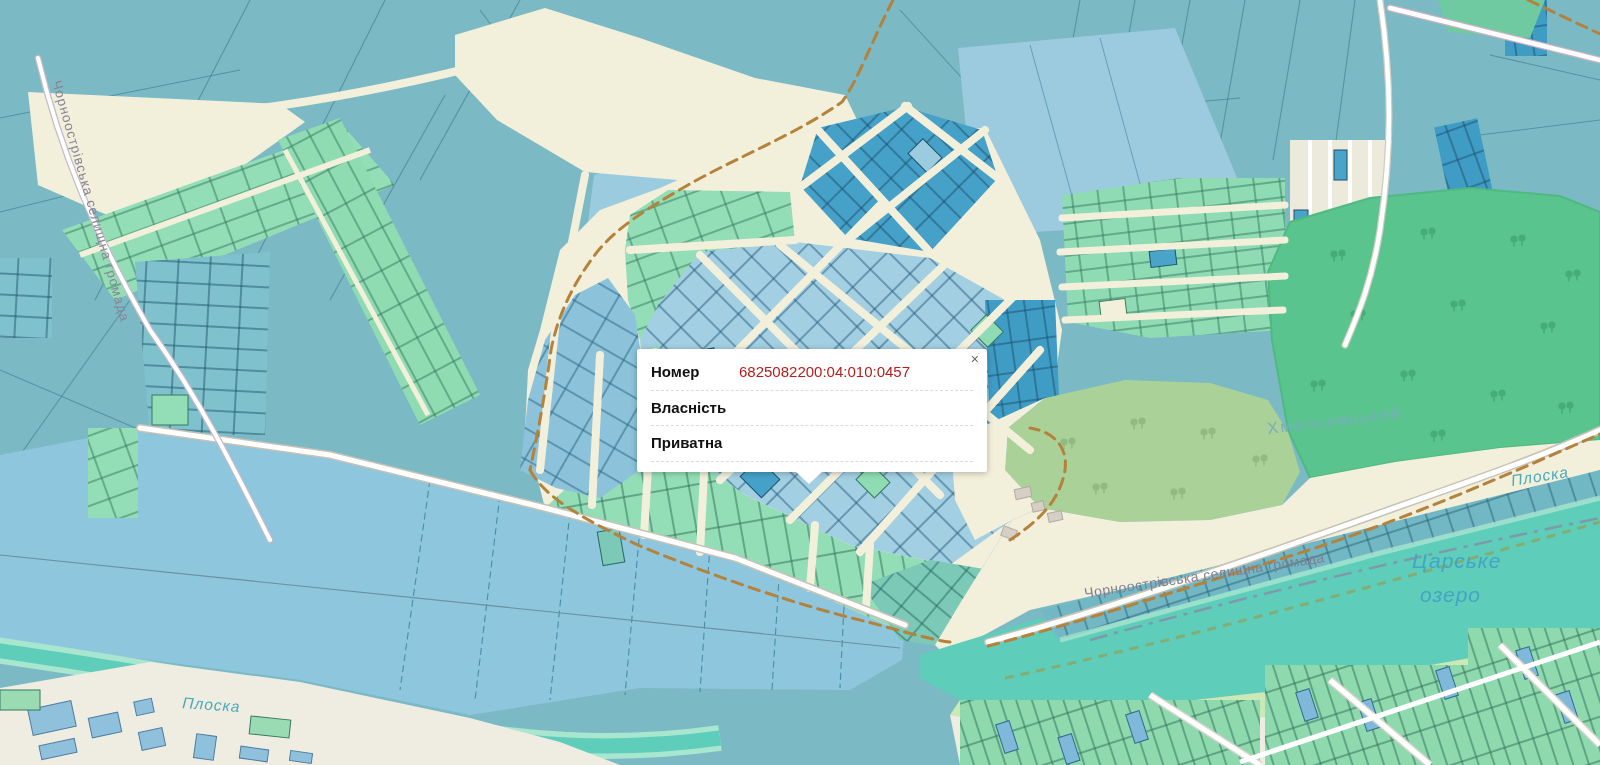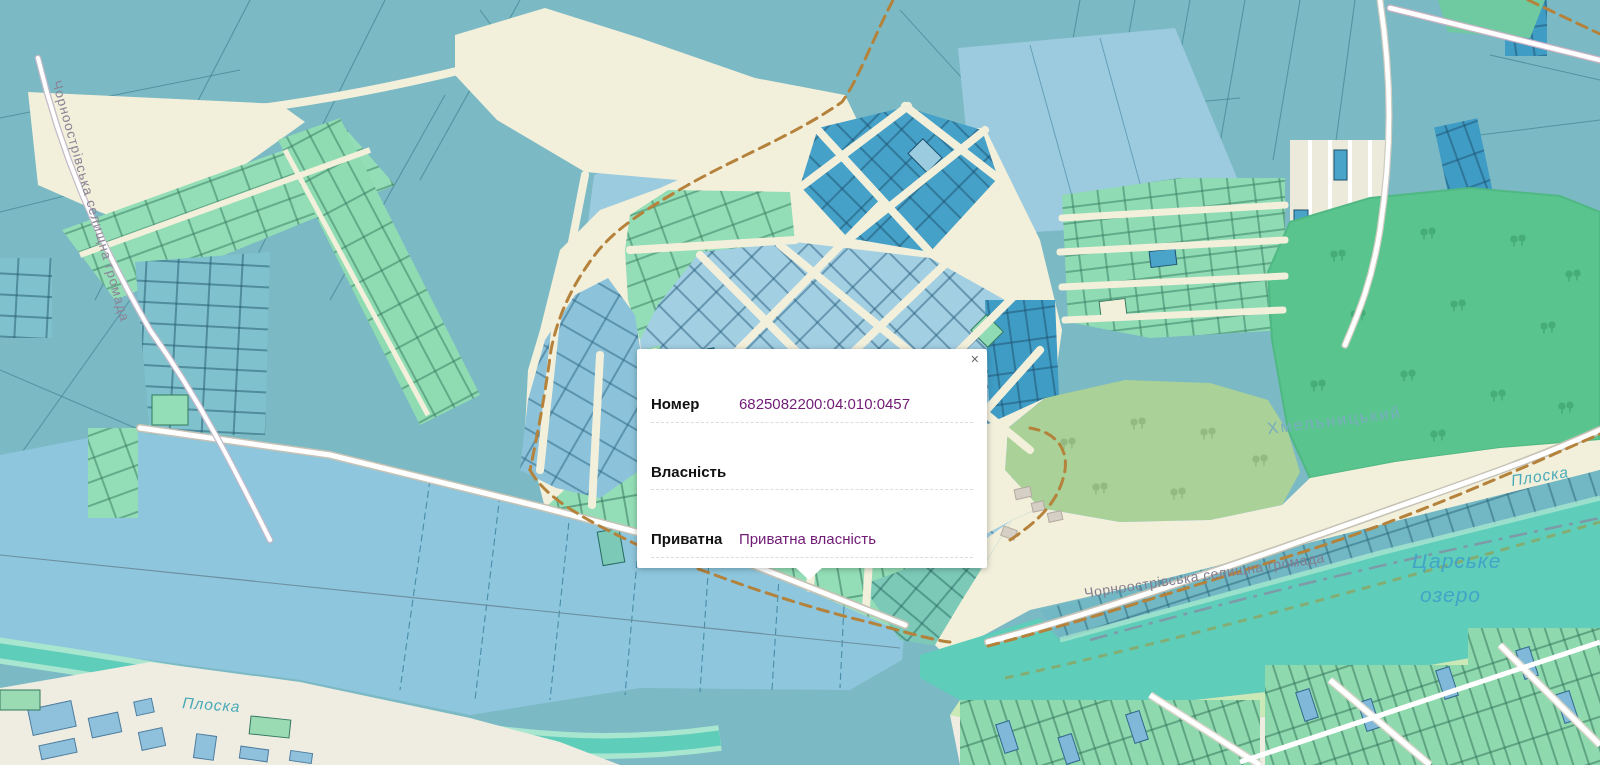--- a/index.html
+++ b/index.html
@@ -2,24 +2,24 @@
 <html><head>
 <meta charset="utf-8">
 <style>
   html,body{margin:0;padding:0;width:1600px;height:765px;overflow:hidden;
     font-family:"Liberation Sans",sans-serif;background:#7bb9c4;}
   #stage{position:relative;width:1600px;height:765px;}
   #mapsvg{position:absolute;left:0;top:0;}
   .popup{position:absolute;left:637px;top:349px;width:322px;background:#fff;
     border-radius:2px;box-shadow:0 1px 6px rgba(0,0,0,.28);padding:6px 14px 10px 14px;
     font-size:15px;color:#333;z-index:5;}
-  .popup .row{display:flex;padding:6px 0;border-bottom:1px dashed #dcdcdc;line-height:1.5;margin-top:32px;}
+  .popup .row{display:flex;padding:6px 0;border-bottom:1px dashed #dcdcdc;line-height:1.5;}
   .popup .row:last-child{border-bottom:none;}
   .popup .lbl{flex:0 0 84px;margin-right:4px;font-weight:bold;color:#111;}
-  .popup .val{flex:1;color:#701a75;}
+  .popup .val{flex:1;color:#b91c1c;}
   .popup .close{position:absolute;top:1px;right:6px;border:0;background:none;
     font-size:14px;color:#666;cursor:pointer;padding:2px;line-height:1;}
   .popup .tail{position:absolute;bottom:-12px;left:158px;width:0;height:0;
     border-left:14px solid transparent;border-right:14px solid transparent;
     border-top:13px solid #fff;}
   text{user-select:none;}
 </style>
 </head>
 <body>
 
@@ -339,18 +339,17 @@
   <button class="close">×</button>
   <div class="row">
     <div class="lbl">Номер</div>
     <div class="val">6825082200:04:010:0457</div>
   </div>
   <div class="row">
     <div class="lbl">Власність</div>
   </div>
   <div class="row">
     <div class="lbl">Приватна</div>
-    <div class="val">Приватна власність</div>
   </div>
   <div class="tail"></div>
 </div>
 
 </div>
 
 </body></html>

